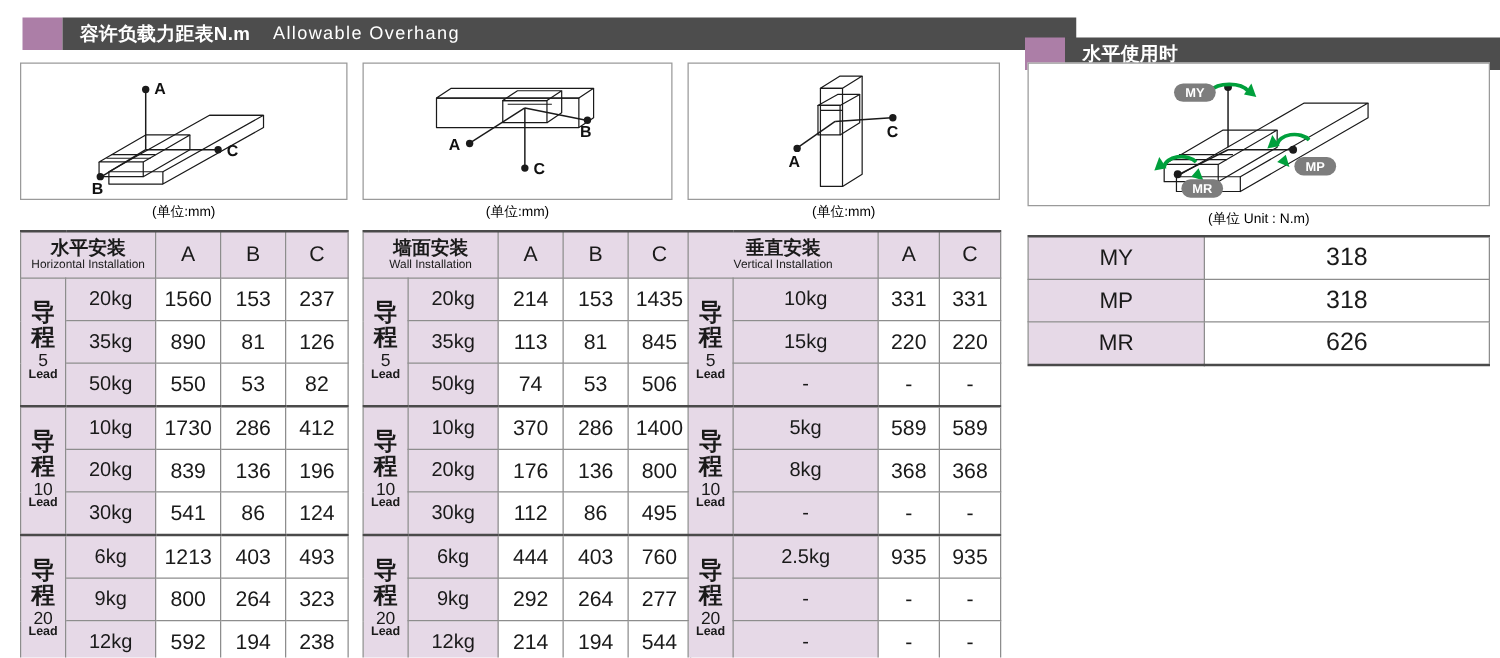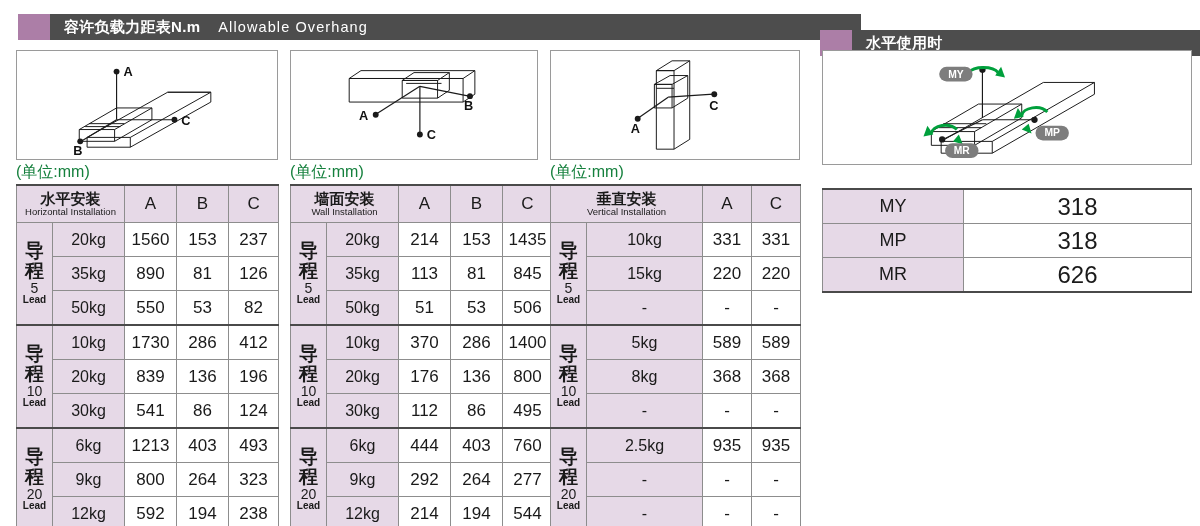--- a/index.html
+++ b/index.html
@@ -57,23 +57,23 @@
 
   
   .diagram-box {
     position: absolute;
     border: 1px solid #9a9a9a;
     background: #ffffff;
     box-sizing: border-box;
   }
   .unit-caption {
     position: absolute;
-    font-size: 16px;
-    color: #15803d;
-    text-align: left;
+    font-size: 11px;
+    color: #000000;
+    text-align: center;
   }
 
   #dia1 { left: 16px;  top: 50px; width: 262px; height: 110px; }
   #dia2 { left: 290px; top: 50px; width: 248px; height: 110px; }
   #dia3 { left: 550px; top: 50px; width: 250px; height: 110px; }
   #dia4 { left: 822px; top: 50px; width: 370px; height: 115px; }
 
   #cap1 { left: 16px;  top: 162px; width: 262px; }
   #cap2 { left: 290px; top: 162px; width: 248px; }
   #cap3 { left: 550px; top: 162px; width: 250px; }
@@ -141,21 +141,21 @@
     border-top: 2px solid #4a4a4a;
     border-bottom: 2px solid #4a4a4a;
   }
   table.moment td {
     border: 1px solid #8d8d8d;
     text-align: center;
     height: 33px;
     padding: 0;
   }
   .m-label { background: #e6d9e7; font-size: 18px; width: 140px; }
-  .m-val   { background: #ffffff; font-size: 24px; }
+  .m-val   { background: #ffffff; font-size: 20px; }
 
   .ax-label { font-family: "Liberation Sans", sans-serif; font-size: 13px; font-weight: bold; fill: #111; }
   .badge-txt { font-family: "Liberation Sans", sans-serif; font-size: 10.5px; font-weight: bold; fill: #ffffff; }
 </style>
 </head>
 <body>
 
 <div class="page">
 
   <div class="section-head" id="head-left">
@@ -297,20 +297,21 @@
       <circle cx="119" cy="90" r="3.2" fill="#1a1a1a"></circle>
       <path d="M108 84 A14 9 0 0 1 134 80" fill="none" stroke="#00a03c" stroke-width="3"></path>
       <path d="M104 76 l6 9 l-10 2 z" fill="#00a03c"></path>
       <path d="M130 92 l6 -7 l4 10 z" fill="#00a03c"></path>
       <g>
         <rect x="122" y="94" width="34" height="15" rx="7.5" fill="#7d7d7d"></rect>
         <text class="badge-txt" x="139" y="105" text-anchor="middle">MR</text>
       </g>
     </svg>
   </div>
+  <div class="unit-caption" id="cap4">(单位 Unit : N.m)</div>
 
   <div class="tbl-wrap" id="tbl1">
       <table class="spec">
         <colgroup>
           <col style="width: 36px;">
           <col style="width: 72px;">
           <col style="width: 52px;">
           <col style="width: 52px;">
           <col style="width: 50px;">
         </colgroup>
@@ -435,21 +436,21 @@
             <td class="val-cell">1435</td>
           </tr>
           <tr>
             <td class="load-cell">35kg</td>
             <td class="val-cell">113</td>
             <td class="val-cell">81</td>
             <td class="val-cell">845</td>
           </tr>
           <tr>
             <td class="load-cell">50kg</td>
-            <td class="val-cell">51</td>
+            <td class="val-cell">74</td>
             <td class="val-cell">53</td>
             <td class="val-cell">506</td>
           </tr>
           <tr class="group-start">
             <td class="lead-cell" rowspan="3">
               <span class="lc-cn">导程</span>
               <span class="lc-num">10</span>
               <span class="lc-en">Lead</span>
             </td>
             <td class="load-cell">10kg</td>

